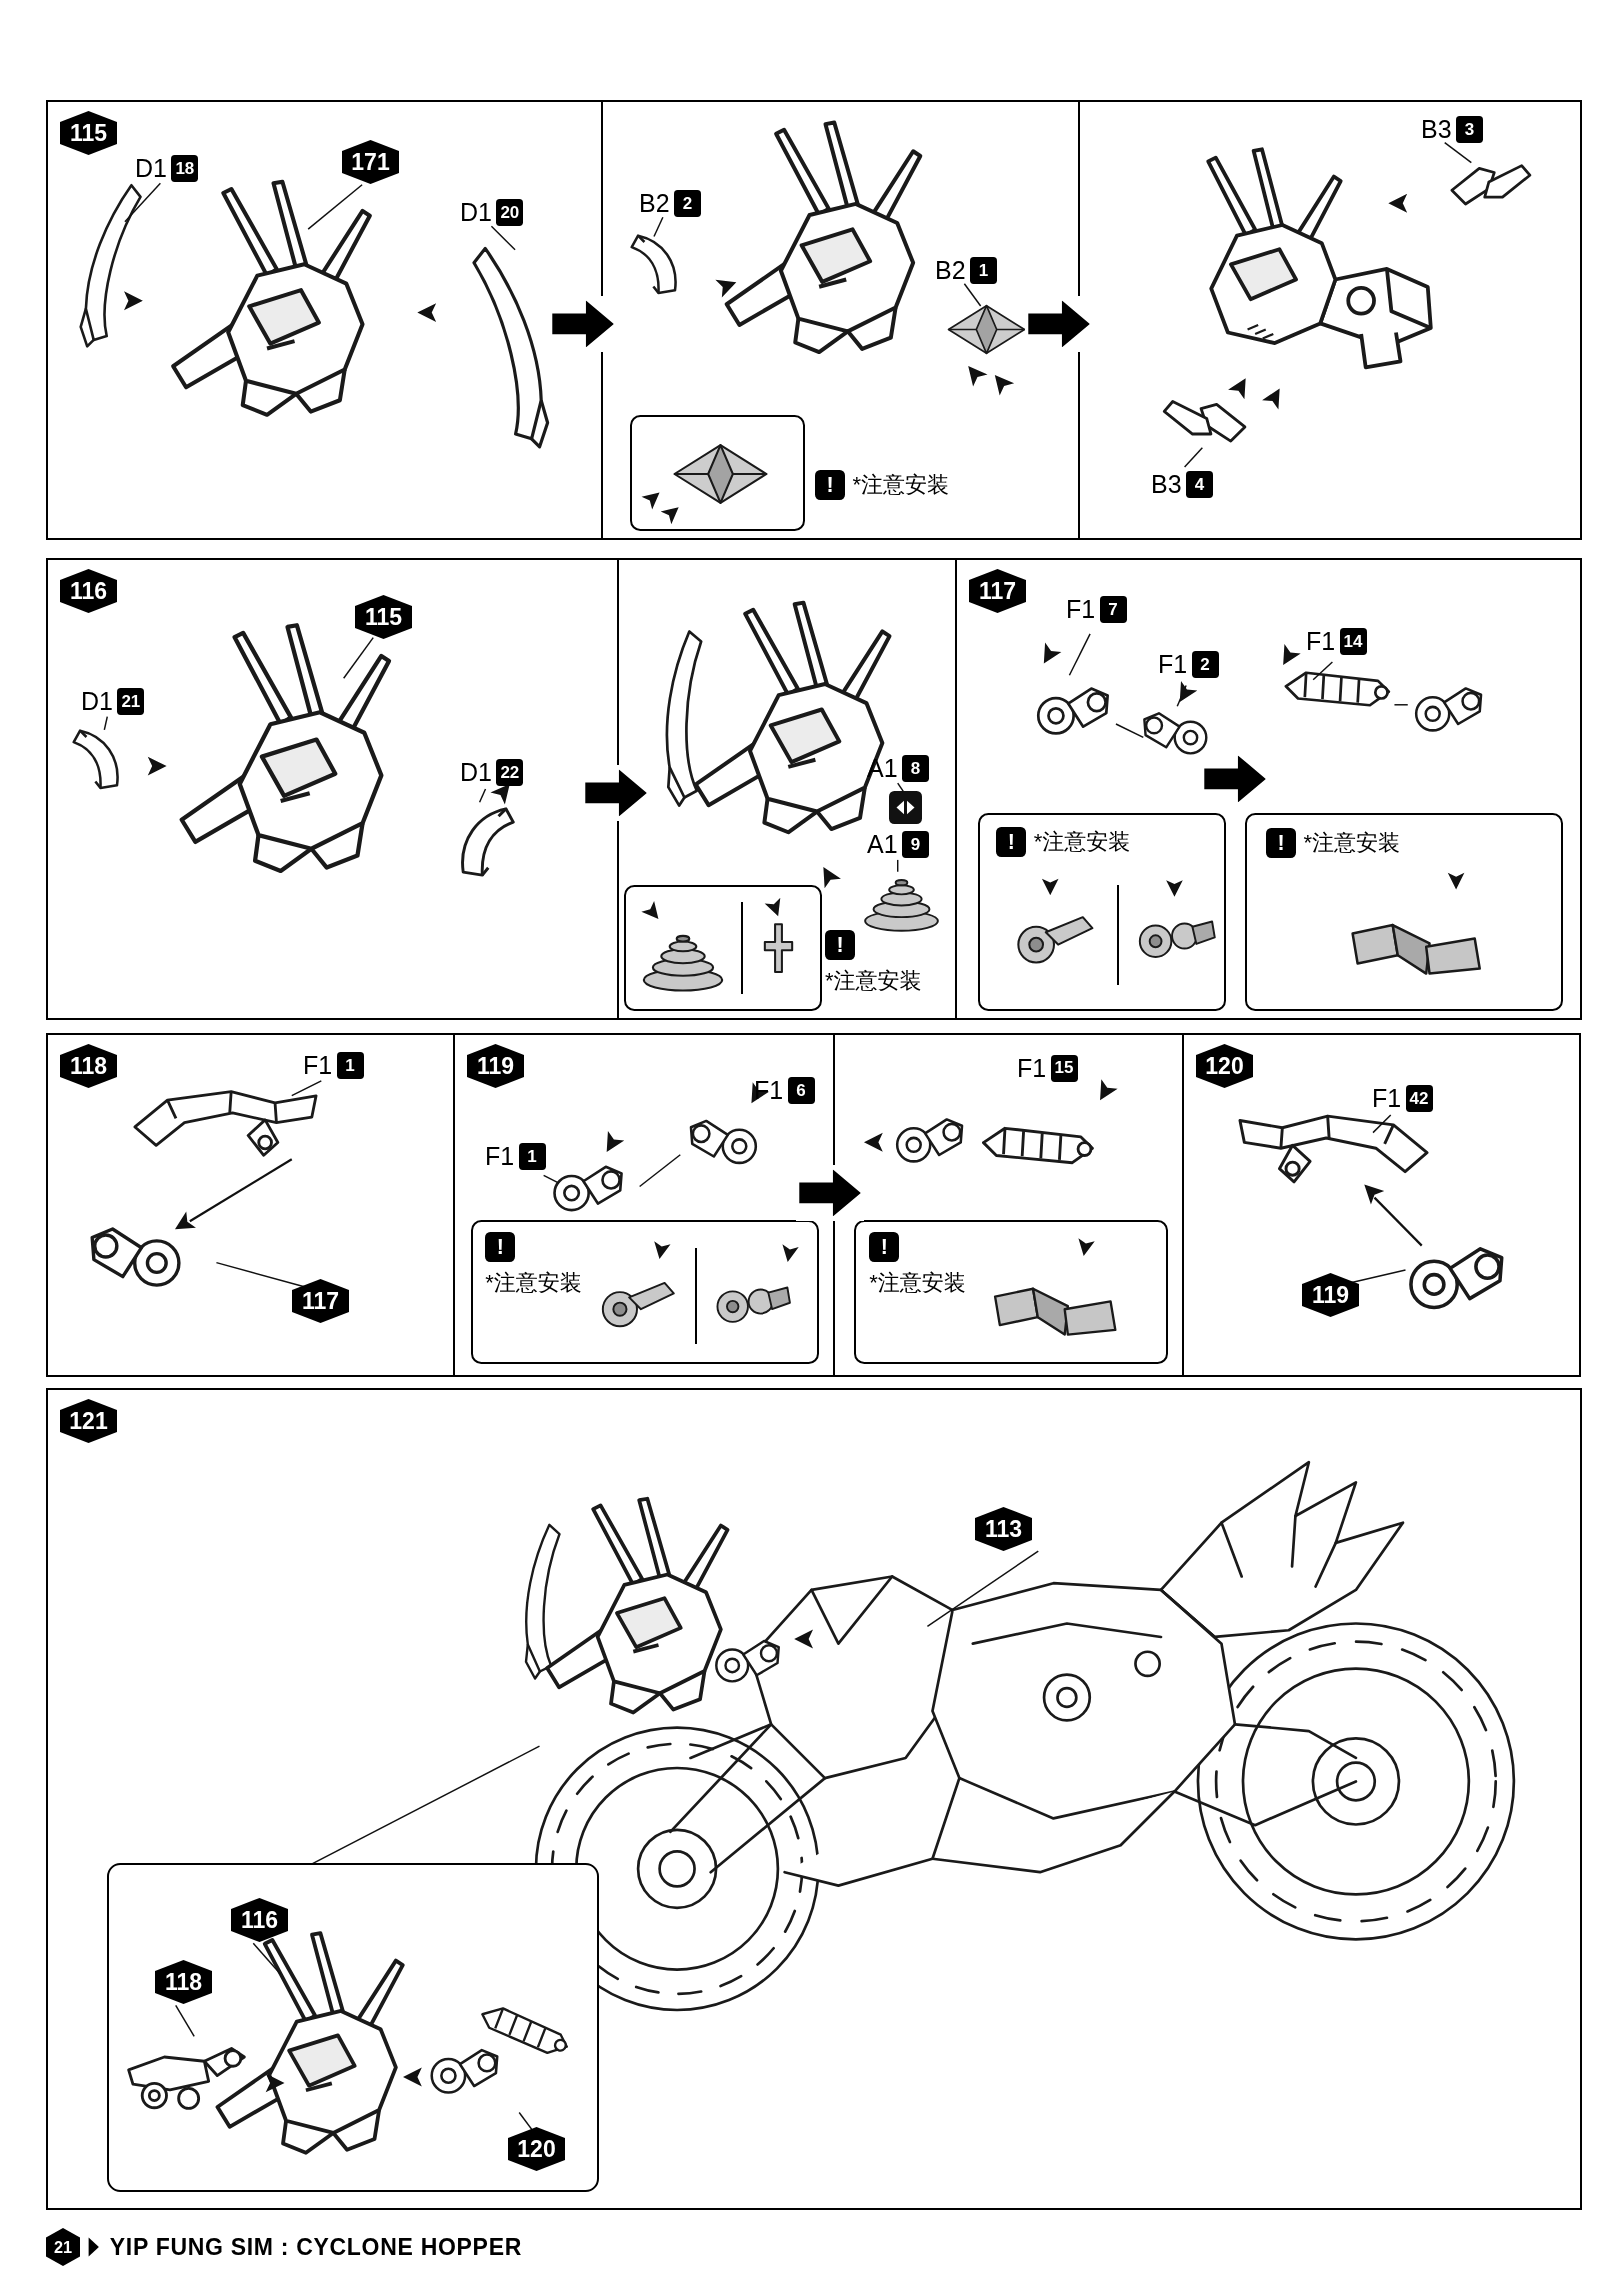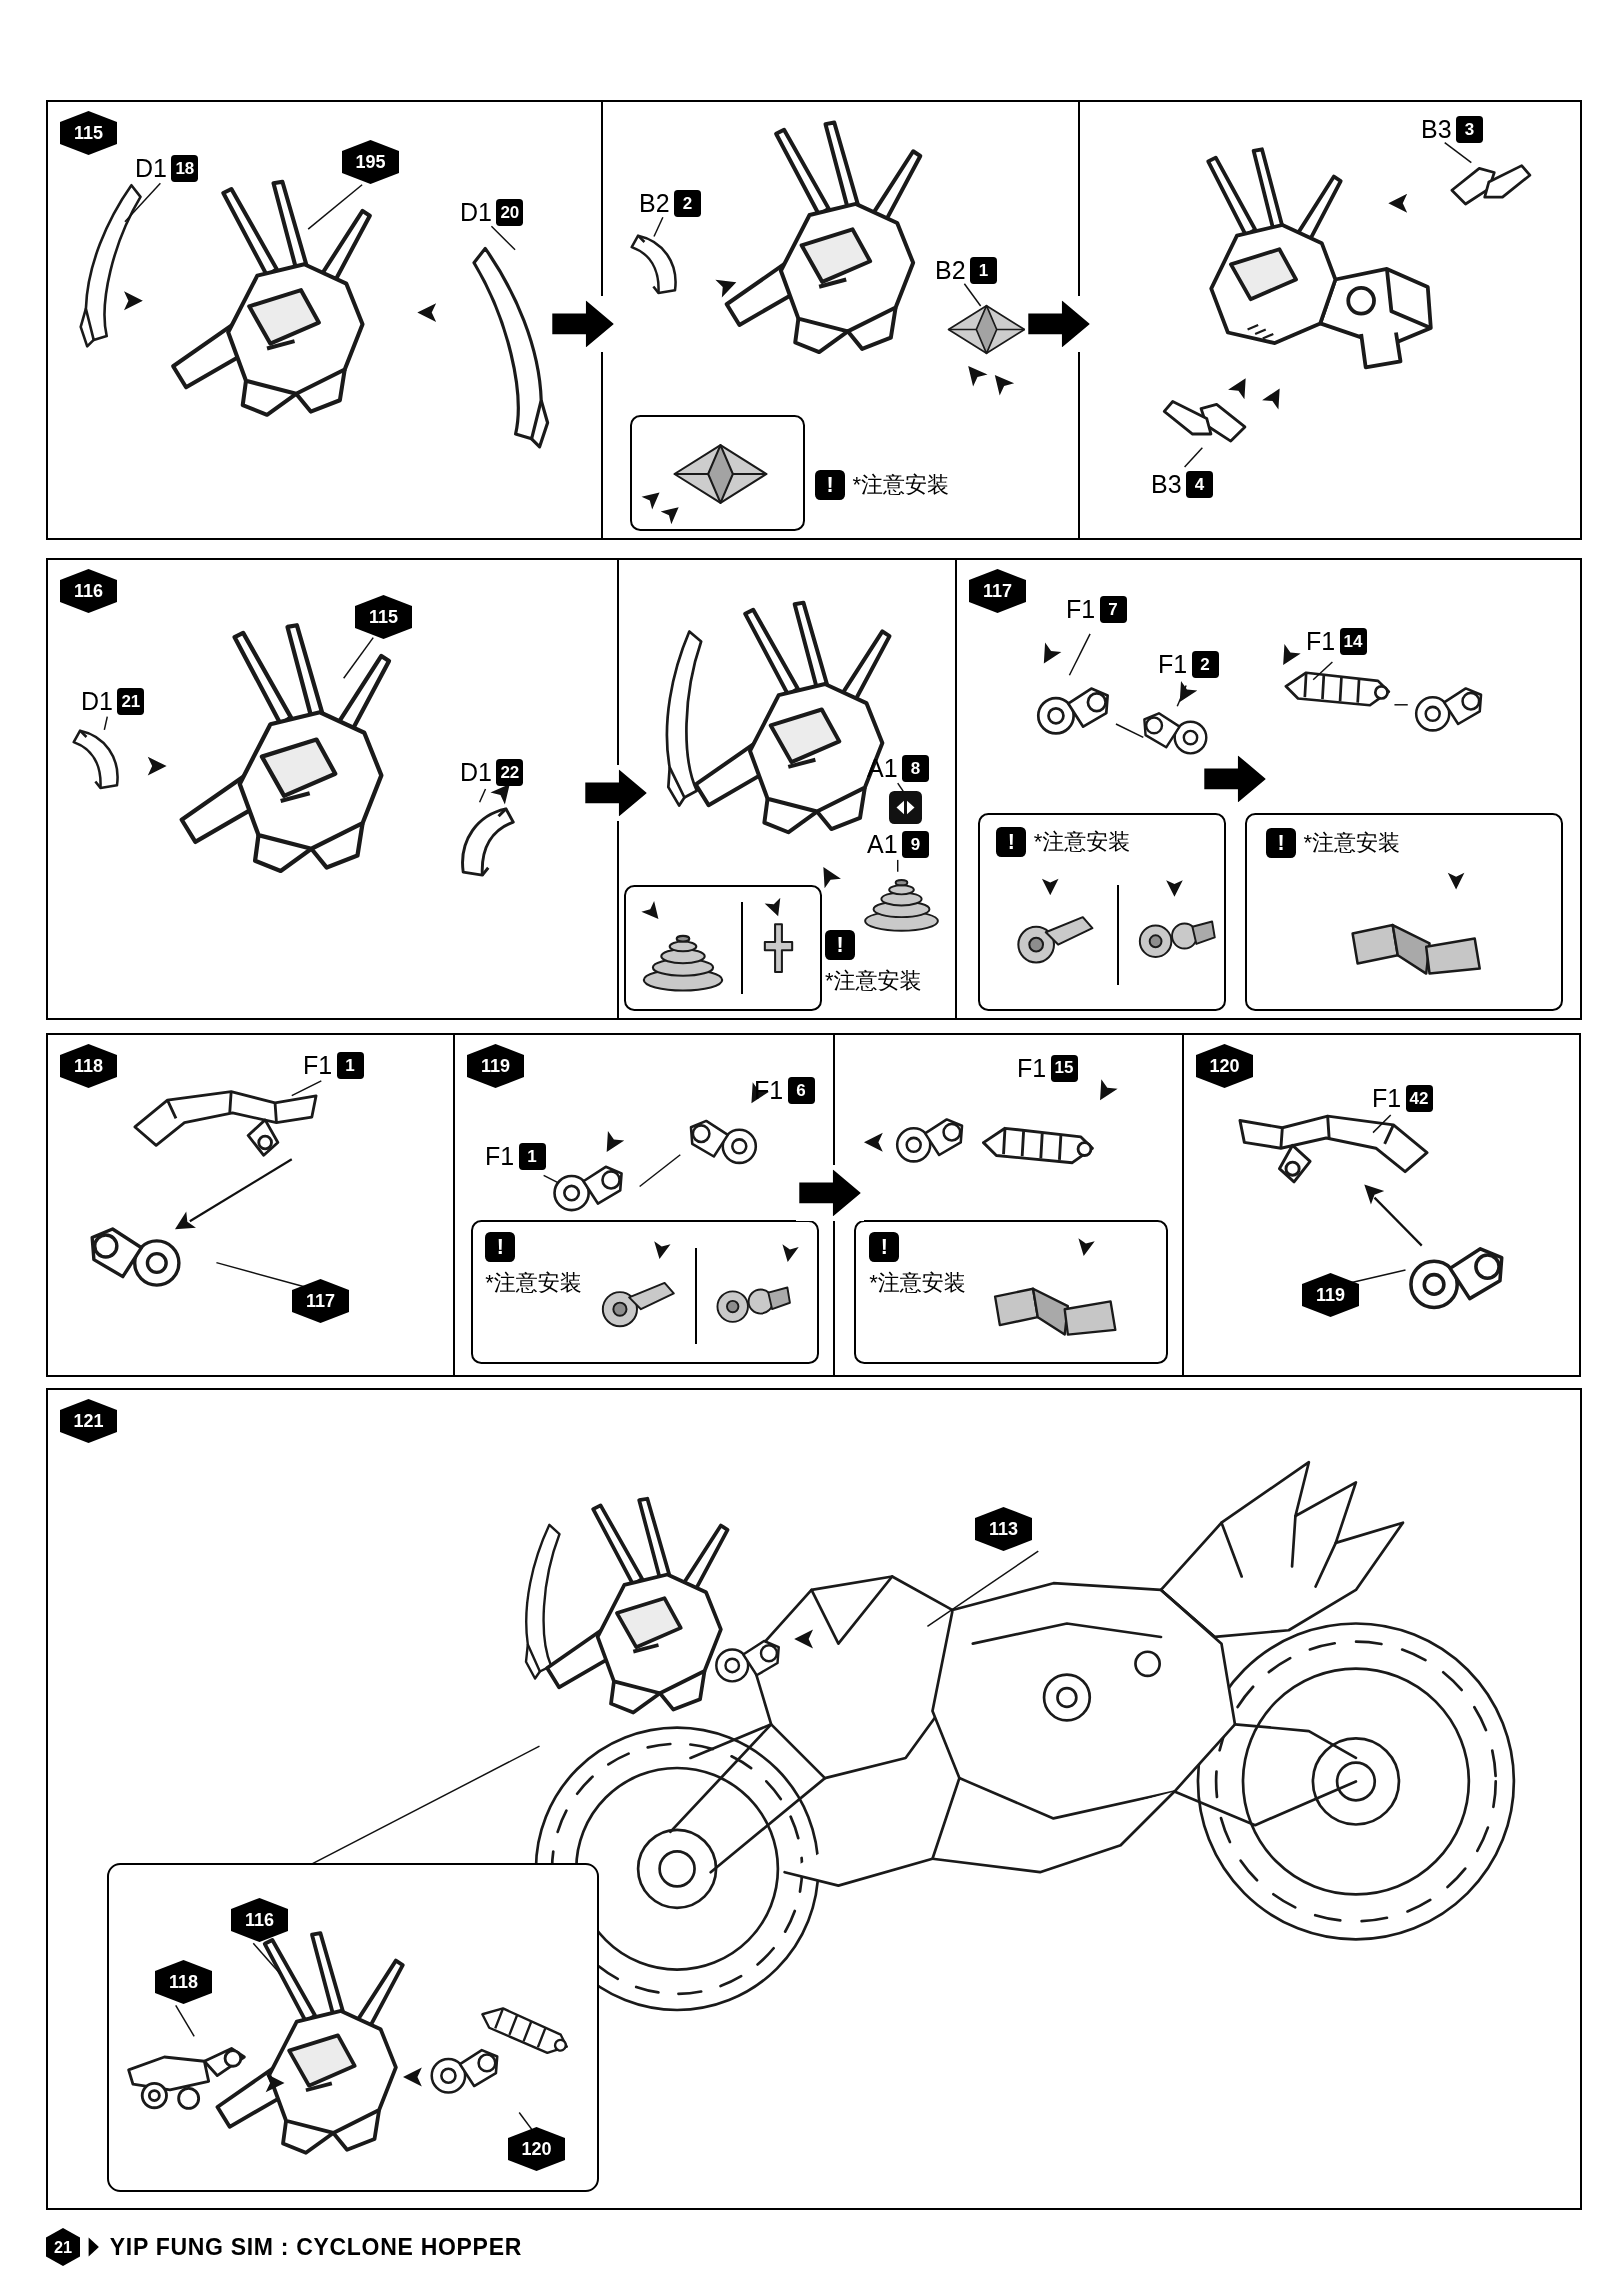--- a/index.html
+++ b/index.html
@@ -1,21 +1,21 @@
 <!DOCTYPE html>
 <html style="font-size:12px"><head>
 <meta charset="utf-8">
 <style>
   html,body{margin:0;padding:0}
   body{background:#fff;font-family:"Liberation Sans",sans-serif;color:#000}
   .page{position:relative;width:1624px;height:2295px;background:#fff;overflow:hidden}
   .panel{position:absolute;border:2.2px solid #000;background:#fff}
   .vdiv{position:absolute;top:0;bottom:0;width:2.2px;background:#000;z-index:1}
   .ndiv{position:absolute;width:1.5px;background:#000}
-  .hexbadge{position:absolute;width:57px;height:44px;background:#000;color:#fff;display:flex;align-items:center;justify-content:center;font-weight:700;font-size:18px;clip-path:polygon(50% 0,100% 25%,100% 75%,50% 100%,0 75%,0 25%);z-index:6}
+  .hexbadge{position:absolute;width:57px;height:44px;background:#000;color:#fff;display:flex;align-items:center;justify-content:center;font-weight:700;font-size:23px;clip-path:polygon(50% 0,100% 25%,100% 75%,50% 100%,0 75%,0 25%);z-index:6}
   .partlabel{position:absolute;display:flex;align-items:center;gap:4.4px;font-size:25px;z-index:5;white-space:nowrap}
   .partlabel .sq{display:flex;width:27px;height:27px;background:#000;color:#fff;align-items:center;justify-content:center;font-size:17px;font-weight:700;border-radius:3.7px}
   .notebox{position:absolute;border:2.2px solid #000;border-radius:10.3px;background:#fff;z-index:4}
   .warn{position:absolute;display:flex;align-items:center;gap:7.4px;z-index:5}
   .warn.stack{flex-direction:column;align-items:flex-start;gap:6px}
   .warnicon{display:flex;width:30px;height:30px;background:#000;color:#fff;border-radius:5.2px;align-items:center;justify-content:center;font-size:21.4px;font-weight:700;flex:0 0 auto}
   .caution{font-size:22px}
   .ill{position:absolute;display:block;z-index:2}
   .overlay{position:absolute;left:0;top:0;width:100%;height:100%;pointer-events:none;z-index:3}
   .bigarrow{position:absolute;z-index:6;background:#fff;padding:4.4px 3px;display:block}
@@ -298,21 +298,21 @@
   <div class="partlabel" style="left:1373px;top:13.3px">
         <span>B3</span>
         <span class="sq">3</span>
       </div>
   <div class="partlabel" style="left:1103px;top:368px">
         <span>B3</span>
         <span class="sq">4</span>
       </div>
 
   <div class="hexbadge" style="left:12px;top:9px">115</div>
-  <div class="hexbadge" style="left:294px;top:38px">195</div>
+  <div class="hexbadge" style="left:294px;top:38px">171</div>
 
   <svg class="bigarrow" style="left:501px;top:194px;width:62px;height:47px" viewBox="0 0 84 64">
         <use href="#sym-bigarr" width="84" height="64"></use>
       </svg>
   <svg class="bigarrow" style="left:977px;top:194px;width:62px;height:47px" viewBox="0 0 84 64">
         <use href="#sym-bigarr" width="84" height="64"></use>
       </svg>
 </section>
 
 <section class="panel" style="left:46px;top:558px;width:909px;height:458px">

